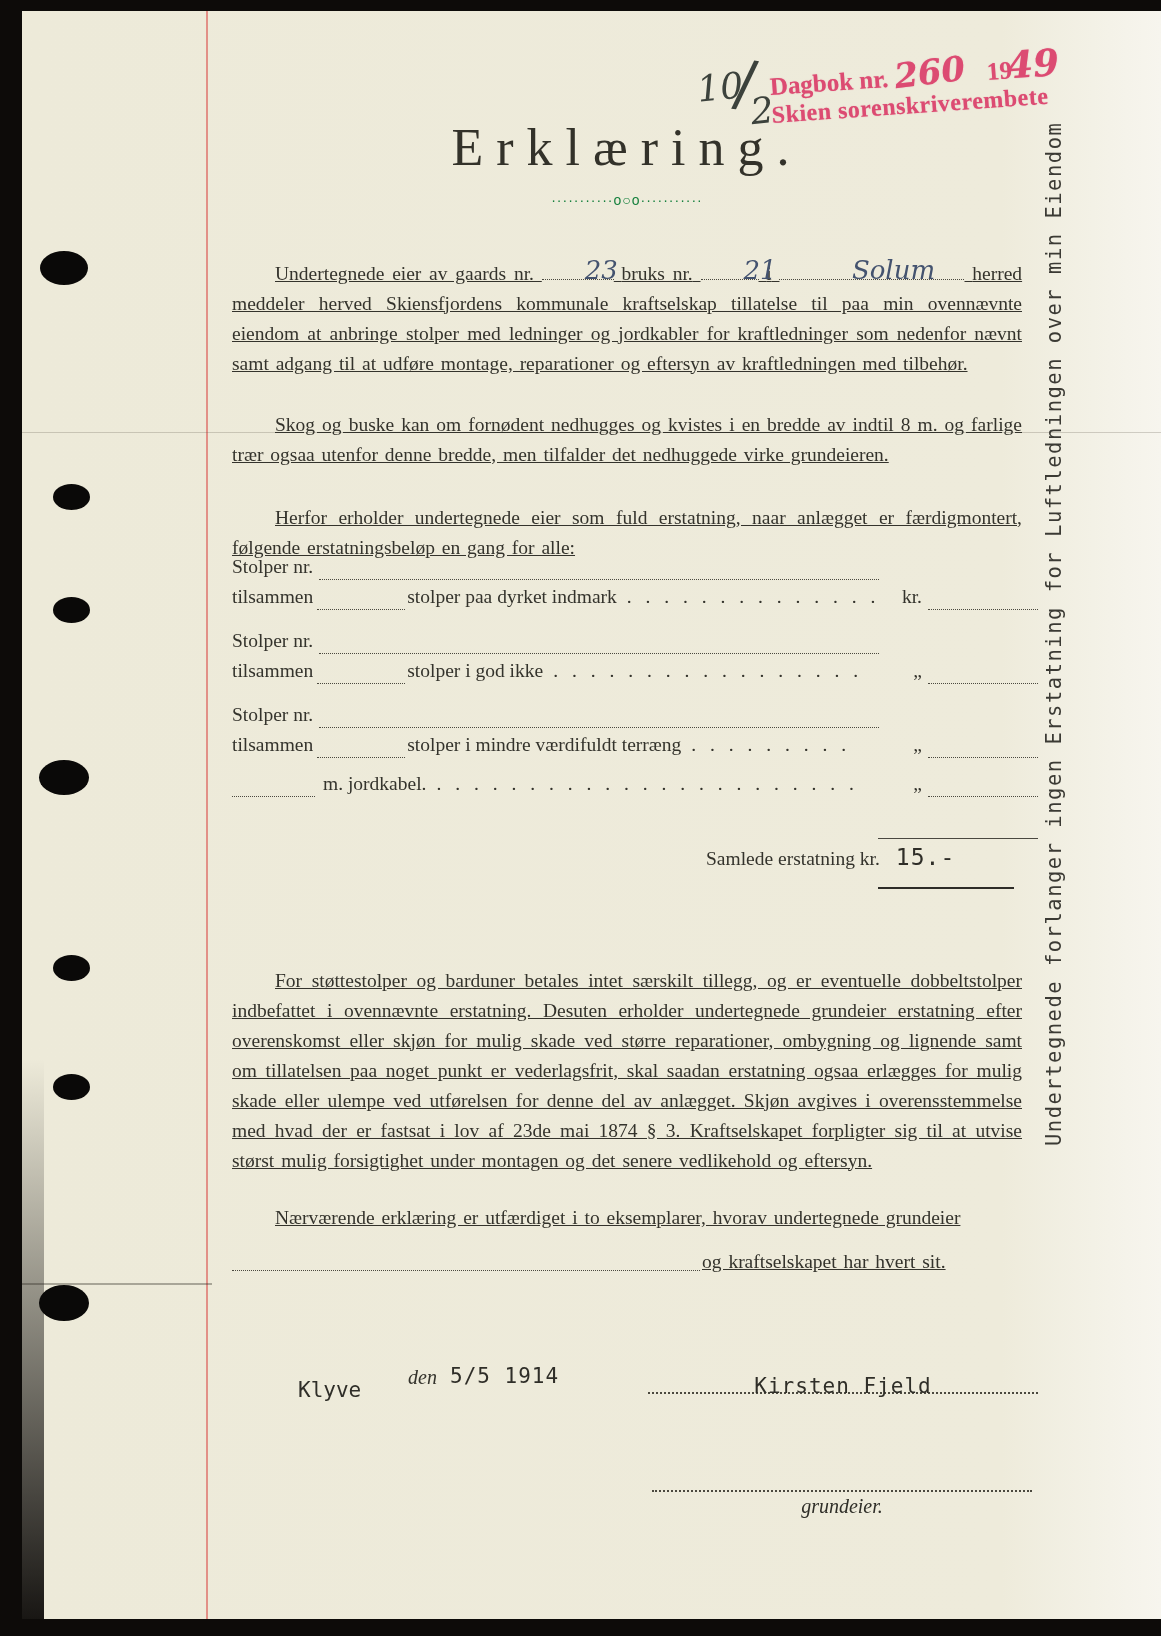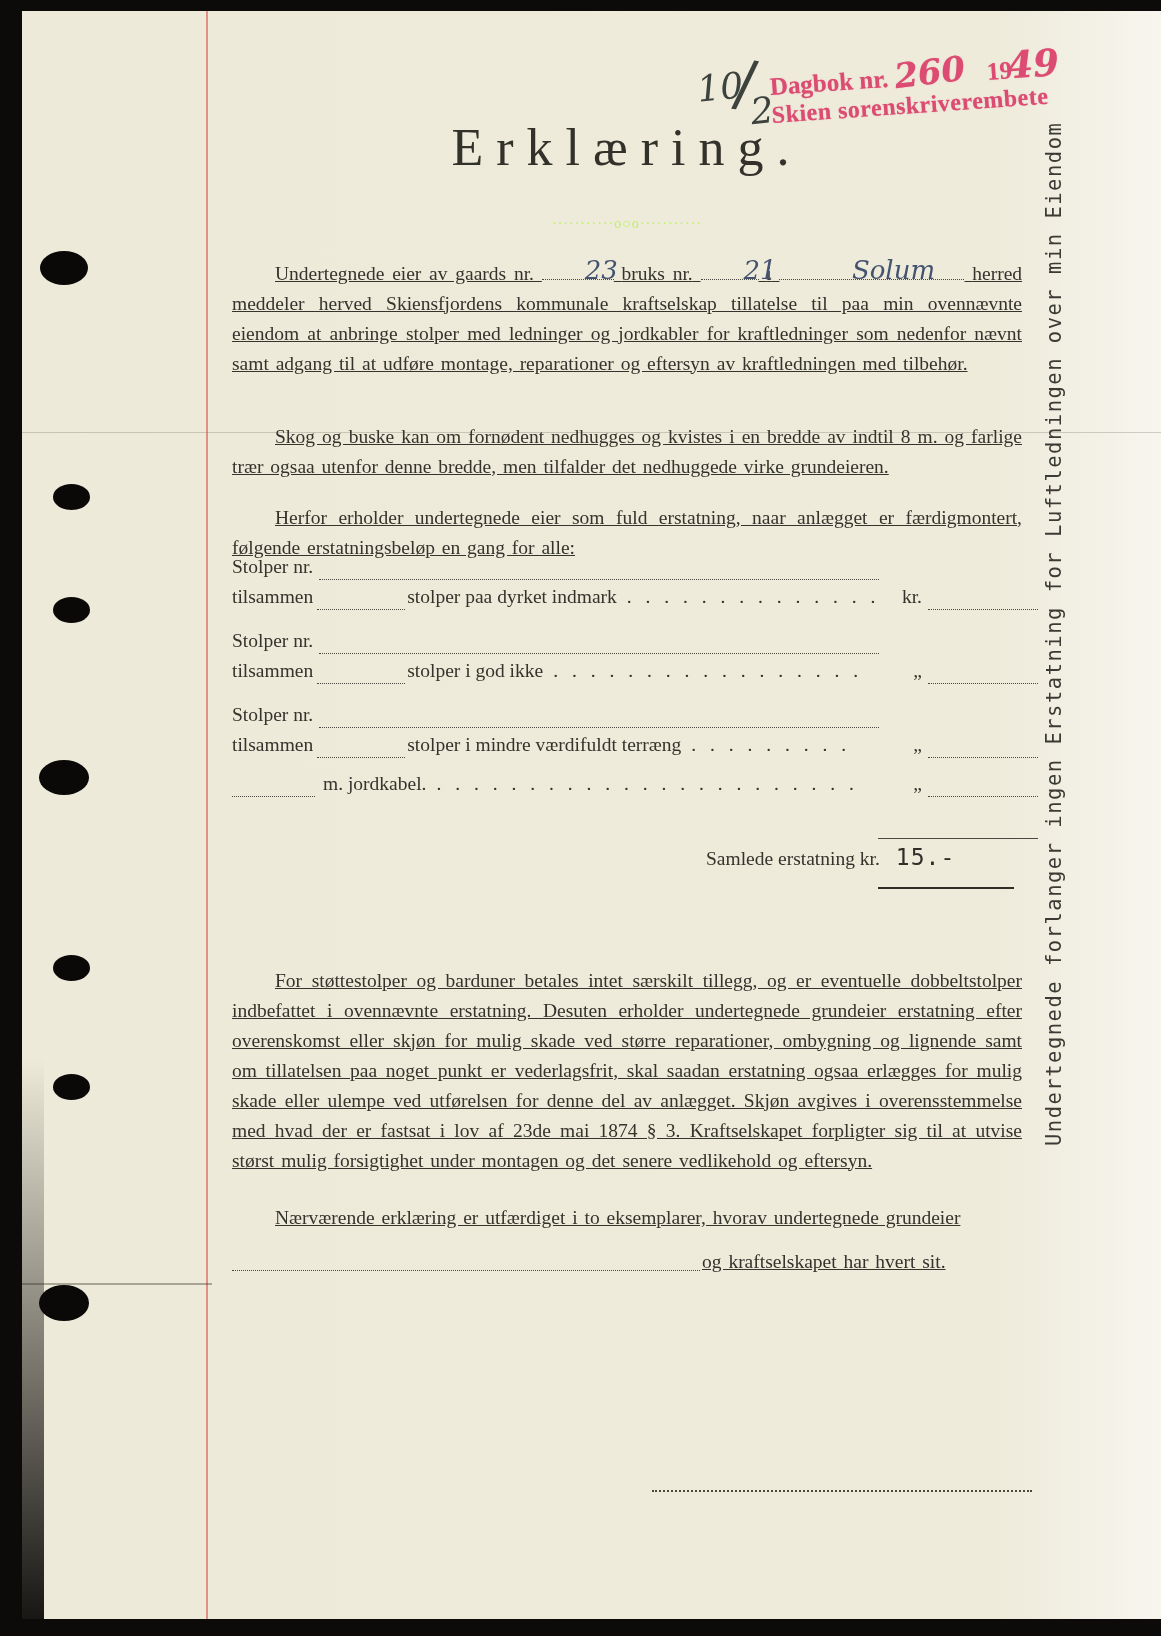--- a/index.html
+++ b/index.html
@@ -25,27 +25,27 @@
          font-weight:bold;text-shadow:0 0 1px rgba(220,75,114,.55);}
   .stamp-l1{display:flex;align-items:baseline;}
   .stamp-label{font-size:25px;}
   .stamp-number{font-size:34px;font-family:"DejaVu Serif",serif;font-style:italic;margin-left:6px;transform:rotate(-3deg);}
   .stamp-yp{font-size:25px;margin-left:22px;}
   .stamp-yw{font-size:37px;font-family:"DejaVu Serif",serif;font-style:italic;margin-left:-4px;}
   .stamp-l2{font-size:24px;letter-spacing:.5px;margin-top:-2px;}
 
   .doc-title{position:absolute;left:232px;width:790px;top:118px;text-align:center;
              font-size:52px;letter-spacing:13px;color:#33322a;}
-  .ornament{position:absolute;left:232px;width:790px;top:216px;text-align:center;
-            font-size:14px;letter-spacing:1px;color:#bef264;font-family:Liberation Serif, serif;}
+  .ornament{position:absolute;left:232px;width:790px;top:192px;text-align:center;
+            font-size:14px;letter-spacing:1px;color:#15803d;font-family:Liberation Sans, sans-serif;}
 
   .para{position:absolute;left:232px;width:790px;font-size:19.5px;line-height:30px;
         text-align:justify;word-spacing:2px;}
   .indent{text-indent:43px;text-decoration:underline;}
-  #p1{top:239px;} #p2{top:402px;} #p3{top:452px;} #p4{top:483px;} #p5{top:946px;} #p6{top:1187px;margin-top:16px;}
+  #p1{top:239px;} #p2{top:390px;} #p3{top:452px;} #p4{top:483px;} #p5{top:946px;} #p6{top:1187px;margin-top:16px;}
 
   .fill{display:inline-block;border-bottom:1.6px dotted #4b493f;height:20px;position:relative;}
   .w72{width:72px;} .w58{width:58px;} .w185{width:185px;}
   .hv{position:absolute;bottom:-4px;left:0;width:100%;text-align:center;line-height:1;
       font-family:"DejaVu Serif",serif;font-style:italic;font-size:26px;color:#44536f;white-space:nowrap;}
 
   
   .form{position:absolute;left:232px;width:806px;top:556px;font-size:19.5px;}
   .frow{display:flex;align-items:flex-start;height:30px;white-space:nowrap;}
   .mt14{margin-top:14px;} .mt9{margin-top:9px;}
@@ -192,19 +192,28 @@
   <p class="para indent" id="p5">For støttestolper og barduner betales intet særskilt tillegg, og er eventuelle dobbeltstolper indbefattet i ovennævnte erstatning.  Desuten erholder undertegnede grundeier erstatning efter overenskomst eller skjøn for mulig skade ved større reparationer, ombygning og lignende samt om tillatelsen paa noget punkt er vederlagsfrit, skal saadan erstatning ogsaa erlægges for mulig skade eller ulempe ved utførelsen for denne del av anlægget.  Skjøn avgives i overensstemmelse med hvad der er fastsat i lov af 23de mai 1874 § 3.  Kraftselskapet forpligter sig til at utvise størst mulig forsigtighet under montagen og det senere vedlikehold og eftersyn.</p>
 
   <div class="para indent" id="p6">
     <span>Nærværende erklæring er utfærdiget i to eksemplarer, hvorav undertegnede grundeier</span>
     <div class="l2">
       <span class="dots" style="width:468px;margin-right:2px;"></span>
       <span>og kraftselskapet har hvert sit.</span>
     </div>
   </div>
 
+  <div class="sig">
+    <span class="sig-place">Klyve</span>
+    <span class="sig-den">den</span>
+    <span class="sig-date">5/5  1914</span>
+    <span class="sig-nameline">
+      <span class="sig-name">Kirsten Fjeld</span>
+    </span>
+  </div>
 
   <div class="sig2">
     <span class="line"></span>
+    <div class="role">grundeier.</div>
   </div>
 
   <div class="margin-note">Undertegnede forlanger ingen Erstatning for Luftledningen over min Eiendom</div>
 </div>
 
 </body></html>

